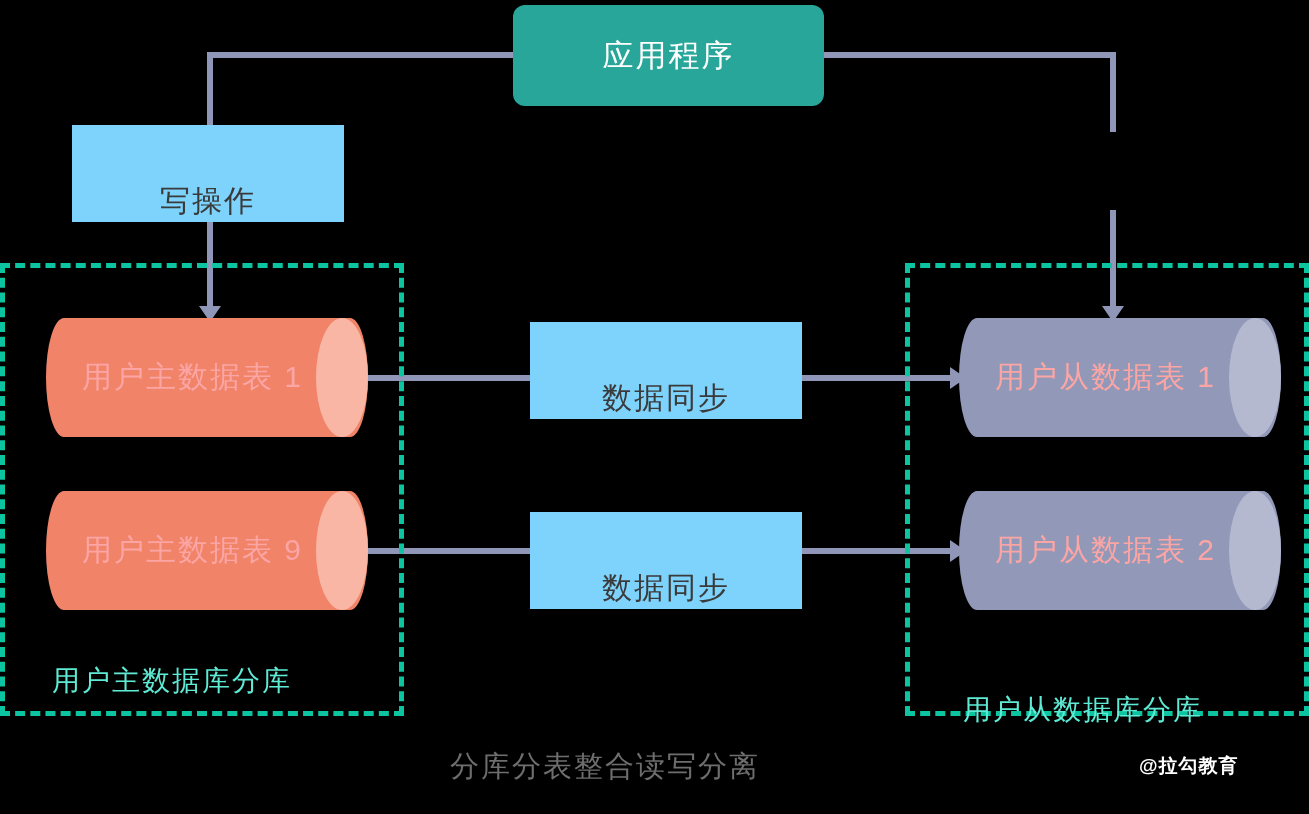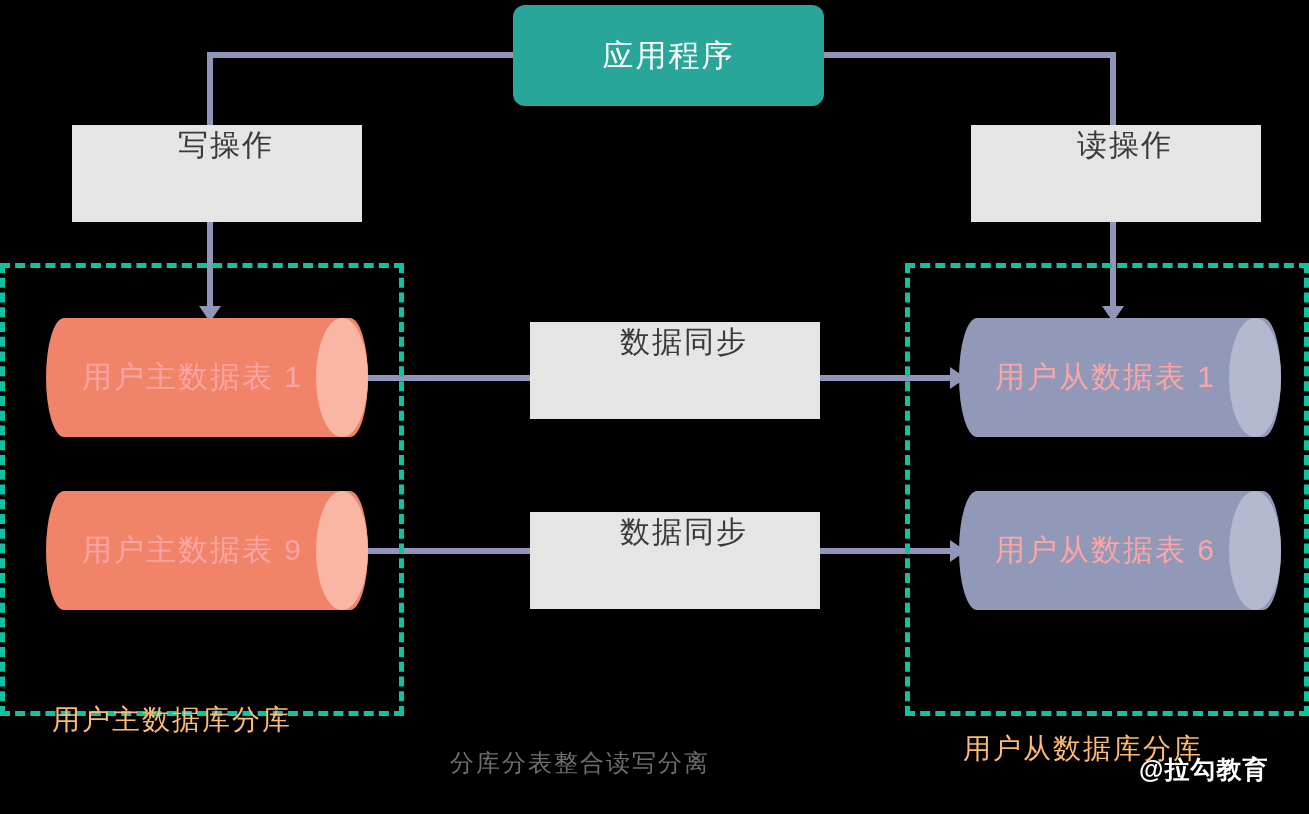--- a/index.html
+++ b/index.html
@@ -53,44 +53,42 @@
     align-items: center;
     justify-content: center;
     color: #ffffff;
     font-size: 31px;
     letter-spacing: 2px;
   }
 
   
   .white-box {
     position: absolute;
-    background: #e5e5e5;
+    background: #7dd3fc;
     display: flex;
-    align-items: flex-start;
+    align-items: flex-end;
     justify-content: center;
     color: #3a3a3a;
     font-size: 30px;
     letter-spacing: 2px;
-    padding-left: 18px;
   }
 
   
   .group-box {
     position: absolute;
     border: 5px dashed #0cc5a0;
     box-sizing: border-box;
     background: transparent;
   }
   .group-label {
     position: absolute;
-    color: #fdba74;
+    color: #5eead4;
     font-size: 28px;
     letter-spacing: 2px;
     white-space: nowrap;
-    margin-top: 39px;
   }
 
   
   .cyl {
     position: absolute;
   }
   .cyl .body {
     position: absolute;
     left: 0; top: 0;
     width: 100%; height: 100%;
@@ -116,28 +114,28 @@
   }
   .cyl.master .body  { background: #f08368; }
   .cyl.master .cap   { background: #f9b6a4; }
   .cyl.slave  .body  { background: #9198b8; }
   .cyl.slave  .cap   { background: #b4b9d0; }
 
   
   .caption {
     position: absolute;
     color: #6e6e6e;
-    font-size: 24px;
+    font-size: 29px;
     letter-spacing: 2px;
     white-space: nowrap;
   }
   .watermark {
     position: absolute;
     color: #ffffff;
-    font-size: 25px;
+    font-size: 19px;
     font-weight: bold;
     letter-spacing: 1px;
     white-space: nowrap;
   }
 </style>
 </head>
 <body>
 
 <div id="canvas">
 
@@ -160,23 +158,20 @@
   <div class="arrow-right" style="left:950px; top:540px;"></div>
 
   <div class="app-node" style="left:513px; top:5px; width:311px; height:101px;">
     <span>应用程序</span>
   </div>
 
   <div class="white-box" style="left:72px; top:125px; width:272px; height:97px;">
     <span>写操作</span>
   </div>
 
-  <div class="white-box" style="left:971px; top:125px; width:272px; height:97px;">
-    <span>读操作</span>
-  </div>
 
   <div class="group-box" style="left:0px; top:263px; width:404px; height:453px;"></div>
   <div class="group-label" style="left:52px; top:662px;">用户主数据库分库</div>
 
   <div class="group-box" style="left:905px; top:263px; width:404px; height:453px;"></div>
   <div class="group-label" style="left:963px; top:691px;">用户从数据库分库</div>
 
   <div class="cyl master" style="left:46px; top:318px; width:322px; height:119px;">
     <div class="body"></div>
     <div class="cap" style="right:0px; width:52px;"></div>
@@ -191,21 +186,21 @@
 
   <div class="cyl slave" style="left:959px; top:318px; width:322px; height:119px;text-decoration:underline;">
     <div class="body"></div>
     <div class="cap" style="right:0px; width:52px;"></div>
     <div class="cyl-text">用户从数据表 1</div>
   </div>
 
   <div class="cyl slave" style="left:959px; top:491px; width:322px; height:119px;">
     <div class="body"></div>
     <div class="cap" style="right:0px; width:52px;"></div>
-    <div class="cyl-text">用户从数据表 6</div>
+    <div class="cyl-text">用户从数据表 2</div>
   </div>
 
   <div class="white-box" style="left:530px; top:322px; width:272px; height:97px;">
     <span>数据同步</span>
   </div>
 
   <div class="white-box" style="left:530px; top:512px; width:272px; height:97px;">
     <span>数据同步</span>
   </div>
 

